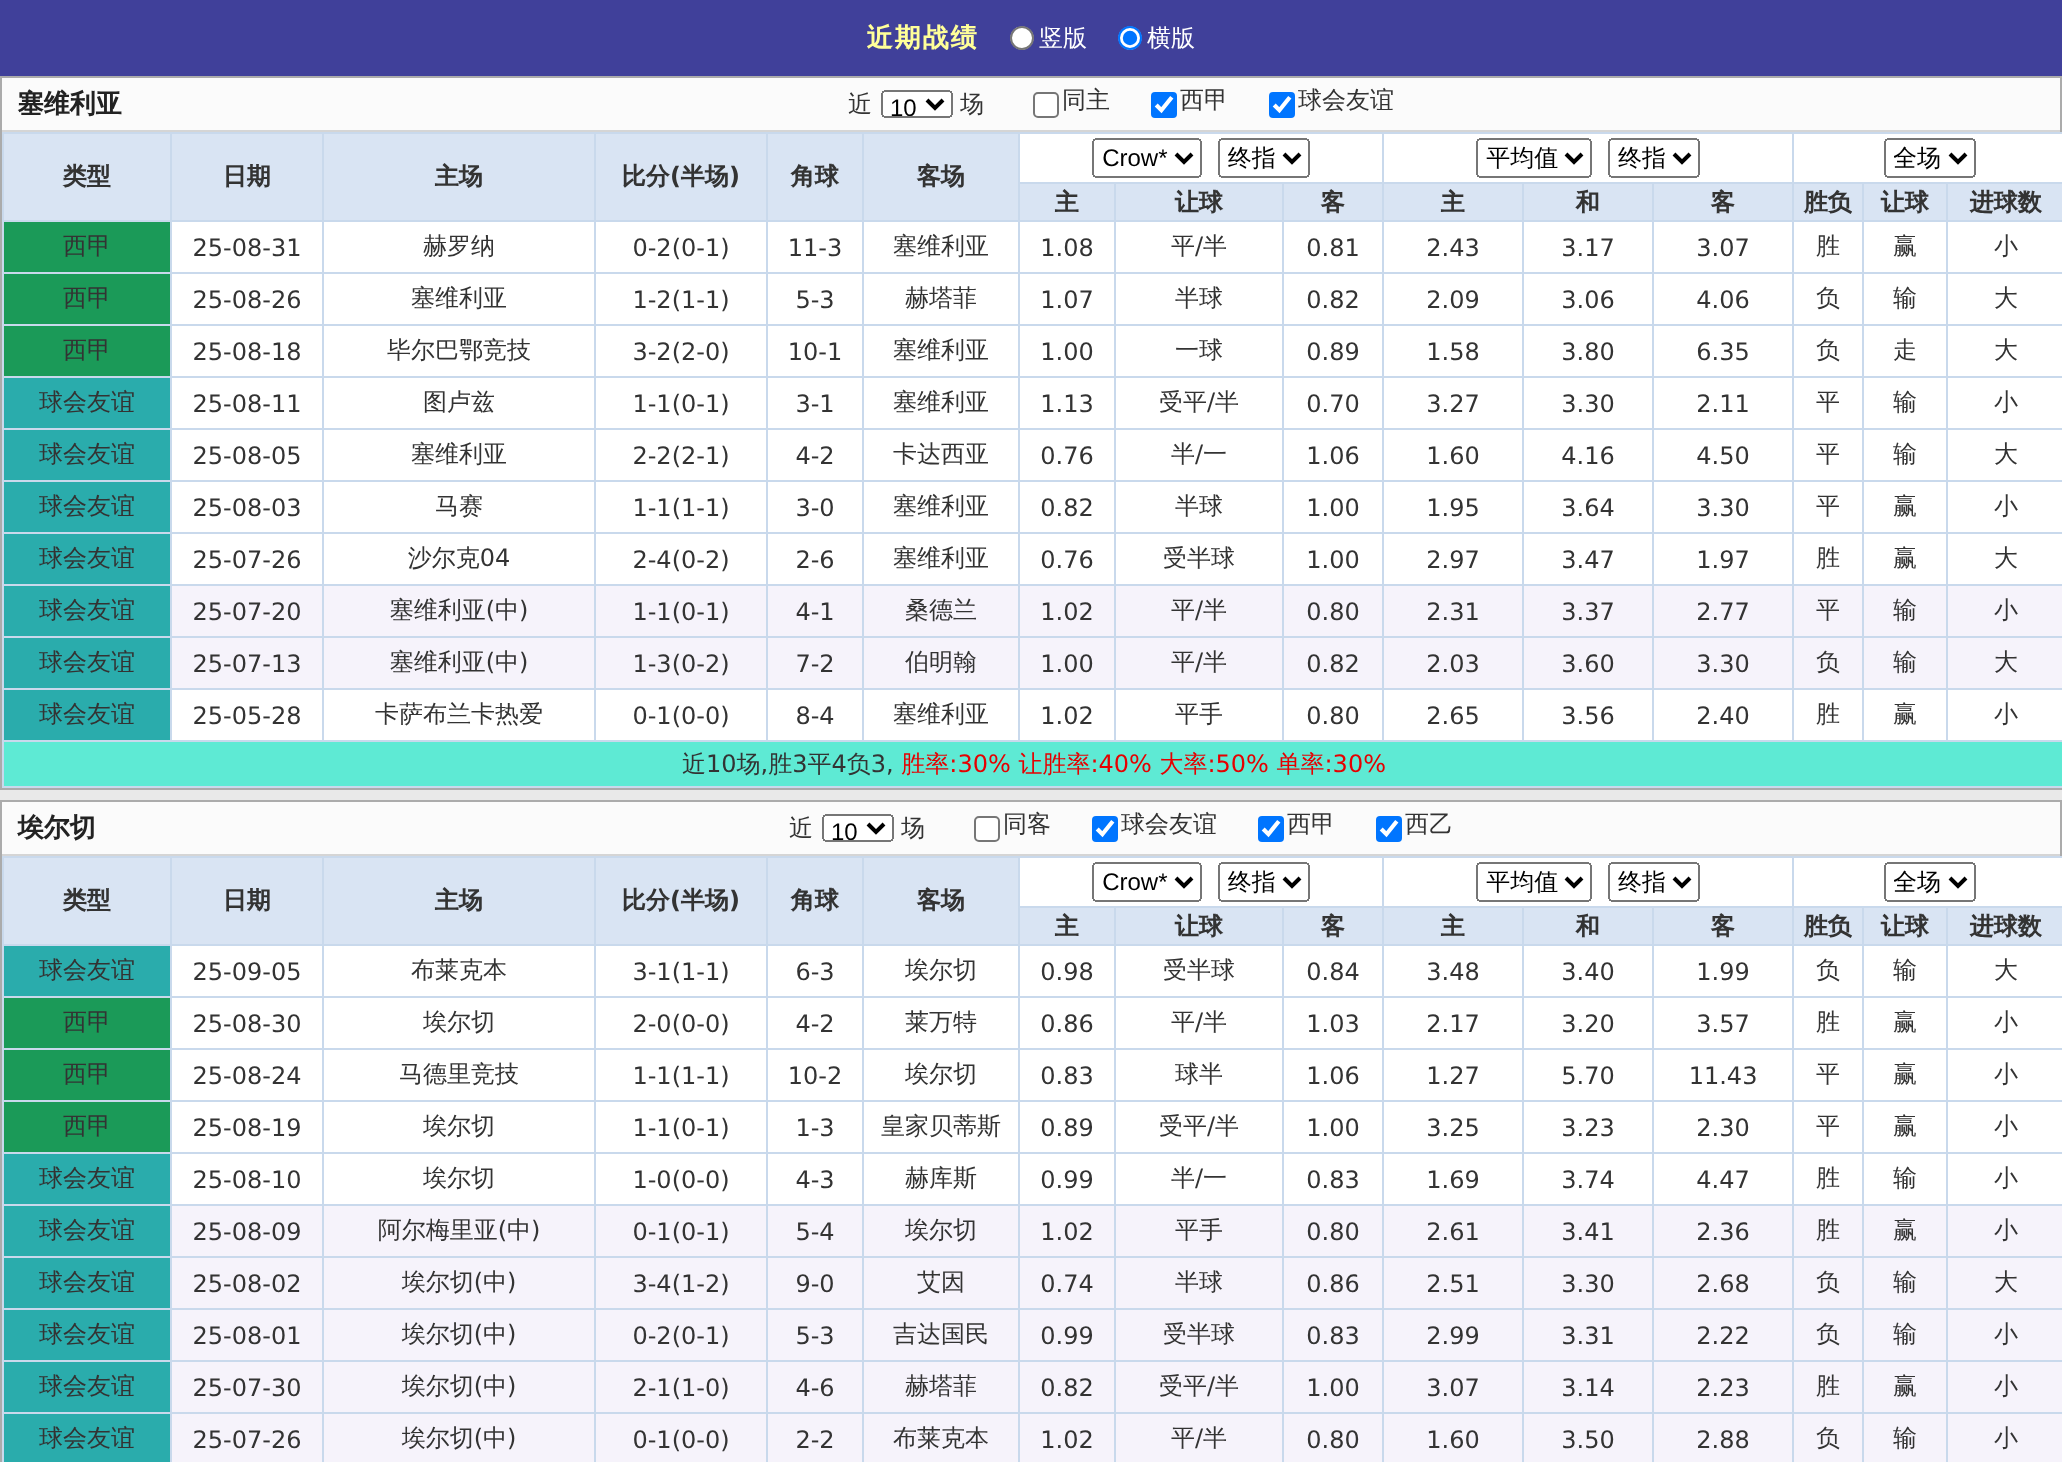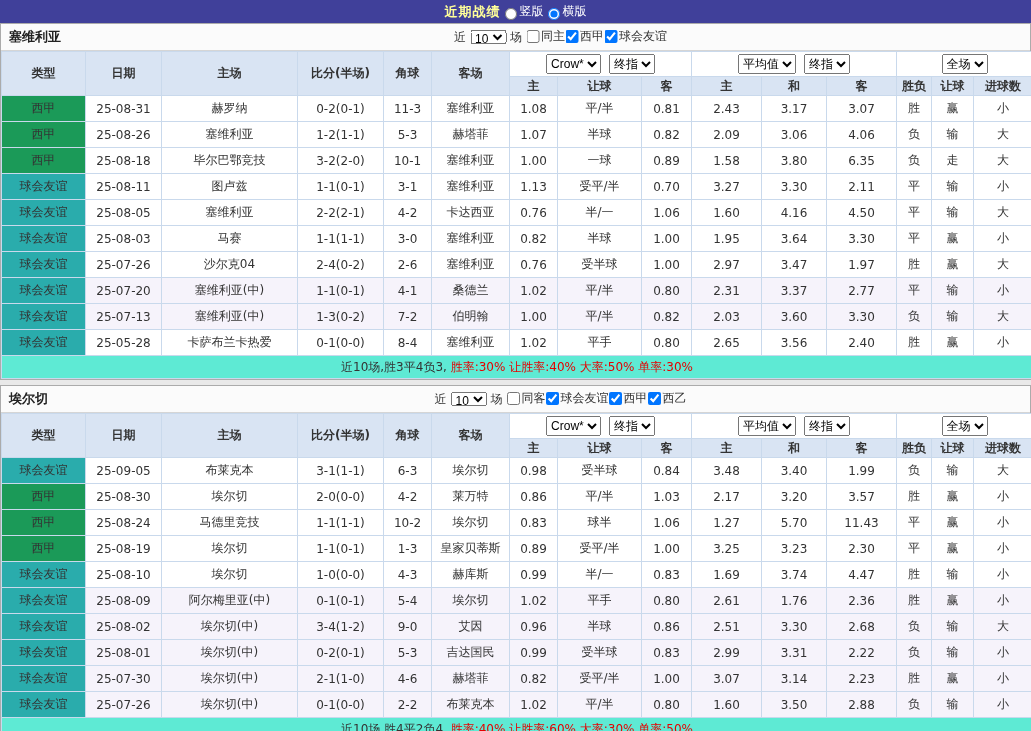--- a/index.html
+++ b/index.html
@@ -1,29 +1,29 @@
 <!DOCTYPE html>
 <html><head>
 <meta charset="utf-8">
 <style>
   *{margin:0;padding:0;box-sizing:border-box}
   body{background:#E9E9E9;font-family:"DejaVu Sans","Liberation Sans",sans-serif;font-size:12px;color:#333}
   .page{width:1031px}
   
-  .topbar{height:23px;background:#40409A;display:flex;align-items:center;justify-content:center;gap:4px}
+  .topbar{height:38px;background:#40409A;display:flex;align-items:center;justify-content:center;gap:15px}
   .topbar-title{color:#FFFF99;font-weight:bold;font-size:13px;letter-spacing:1px}
-  .radio-label{display:inline-flex;align-items:flex-end;gap:3px;color:#fff;cursor:pointer}
+  .radio-label{display:inline-flex;align-items:center;gap:3px;color:#fff;cursor:pointer}
   .radio-label input{width:12px;height:12px}
   
   .section{border:1px solid #ABABAB;background:#fff;margin-bottom:5px}
   .section-bar{position:relative;height:27px;background:#FBFBFB;border-bottom:1px solid #D5D5D5;display:flex;align-items:center}
   .team-name{font-weight:bold;font-size:13px;color:#222;padding-left:8px}
   .filters{position:absolute;left:calc(50% + 45px);transform:translateX(-50%);display:flex;align-items:center;gap:4px;white-space:nowrap}
   .filters select{height:14px;font-size:12px}
-  .check-label{display:inline-flex;align-items:center;gap:2px;cursor:pointer;margin-left:0}
+  .check-label{display:inline-flex;align-items:flex-end;gap:2px;cursor:pointer;margin-left:20px}
   .check-label input{width:13px;height:13px}
   
   .stats-table{border-collapse:collapse;table-layout:fixed;width:100%;background:#fff}
   .stats-table th,.stats-table td{border:1px solid #C9D9EC;text-align:center;overflow:hidden;white-space:nowrap;font-size:12px}
   .stats-table thead th{background:#D9E4F3;color:#333;font-weight:bold;height:19px}
   .stats-table thead th.ctrl{background:#fff;height:25px;font-weight:normal}
   .stats-table thead th.ctrl select{height:20px;font-size:12px;margin:0 2px}
   .stats-table tbody td{height:26px;color:#333}
   .type-cell{color:#fff}
   .t-liga{background:#1B9A58}
@@ -469,34 +469,34 @@
             <td class="type-cell t-friendly">球会友谊</td>
             <td>25-08-09</td>
             <td>阿尔梅里亚(中)</td>
             <td class="score">0-1(0-1)</td>
             <td>5-4</td>
             <td class="subject">埃尔切</td>
             <td>1.02</td>
             <td>平手</td>
             <td>0.80</td>
             <td>2.61</td>
-            <td>1.76</td>
+            <td>3.41</td>
             <td>2.36</td>
             <td class="c-red">胜</td>
             <td class="c-red">赢</td>
             <td class="c-blue">小</td>
           </tr>
           <tr class="neutral">
             <td class="type-cell t-friendly">球会友谊</td>
             <td>25-08-02</td>
             <td class="subject">埃尔切(中)</td>
             <td class="score">3-4(1-2)</td>
             <td>9-0</td>
             <td>艾因</td>
-            <td>0.96</td>
+            <td>0.74</td>
             <td>半球</td>
             <td>0.86</td>
             <td>2.51</td>
             <td>3.30</td>
             <td>2.68</td>
             <td class="c-green">负</td>
             <td class="c-blue">输</td>
             <td class="c-red">大</td>
           </tr>
           <tr class="neutral">

